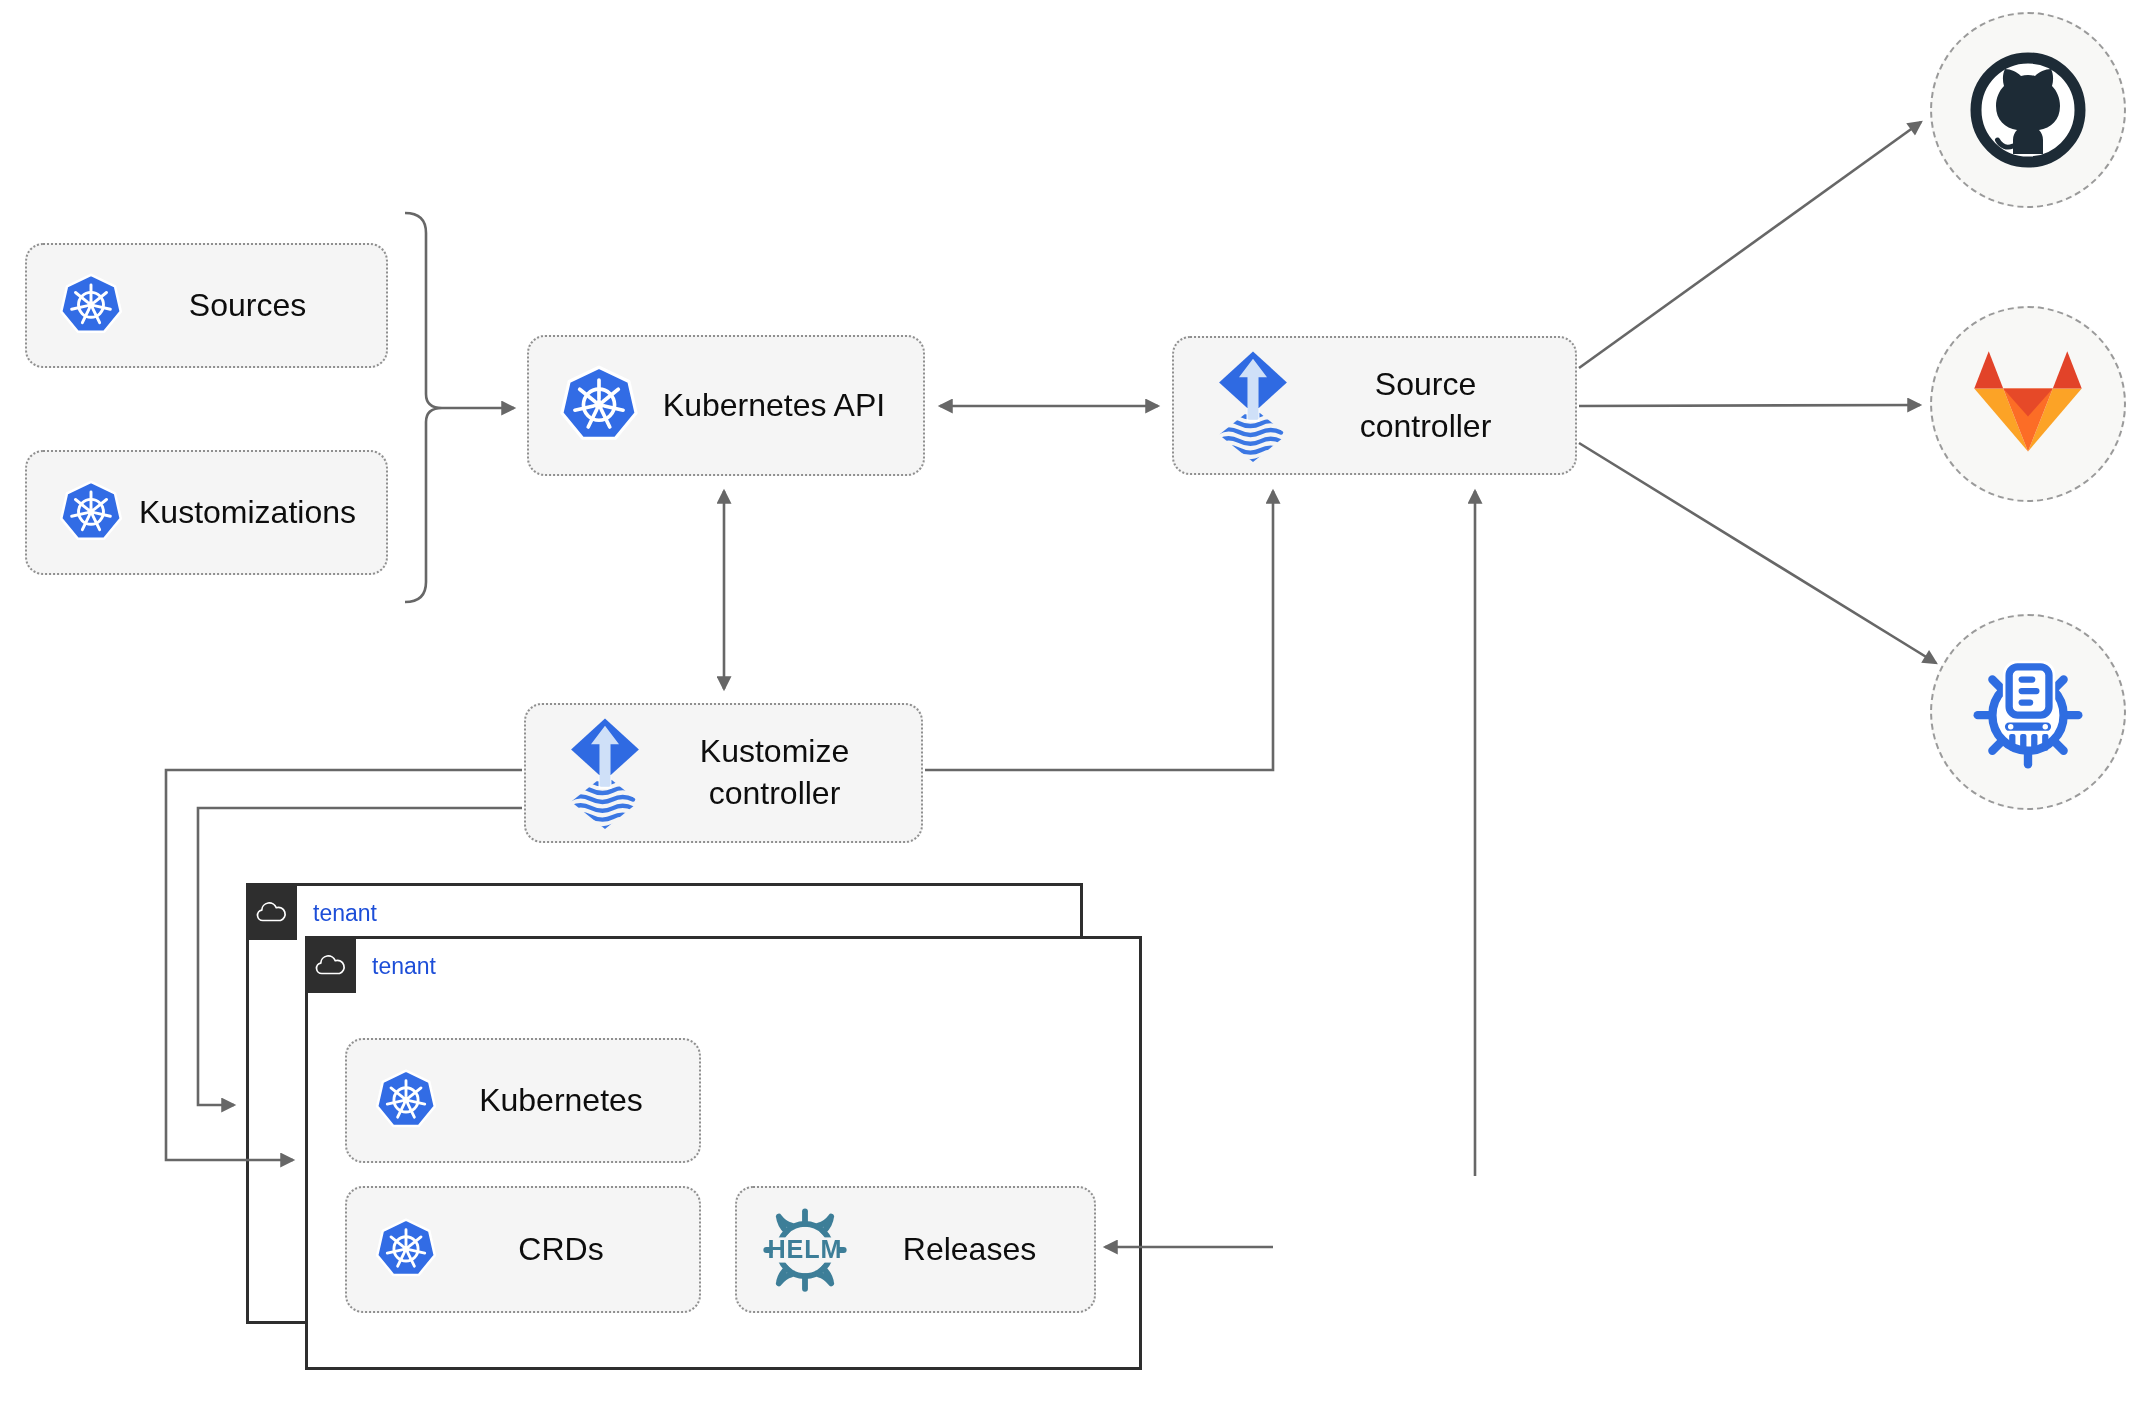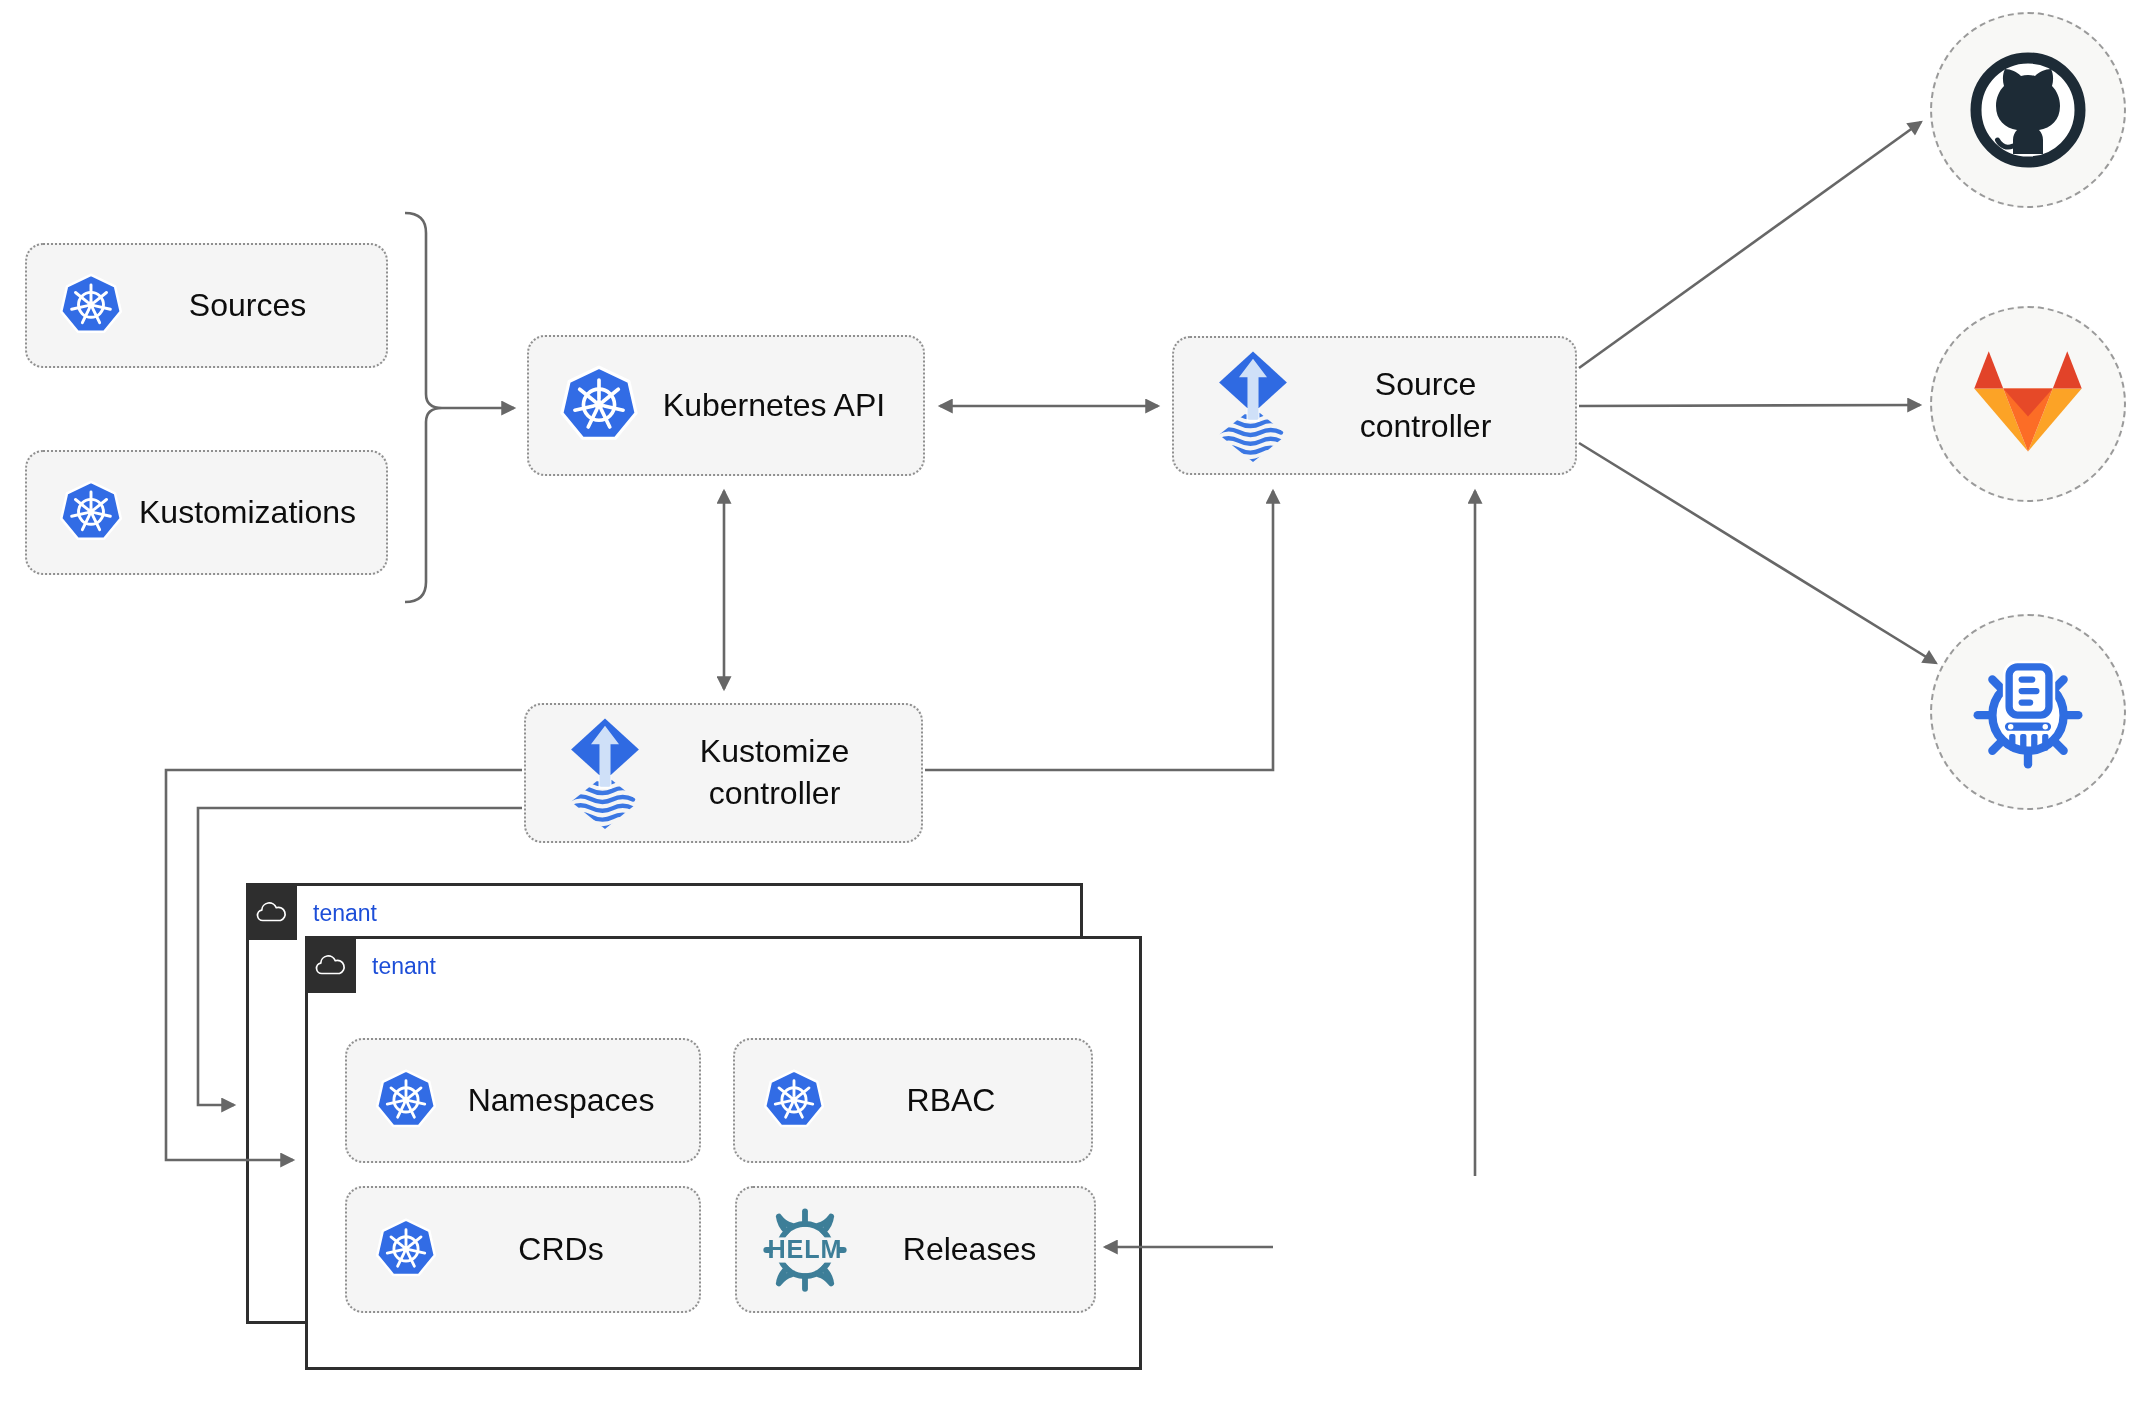--- a/index.html
+++ b/index.html
@@ -199,31 +199,23 @@
         </svg>
     </div>
     <div class="tlabel">tenant</div>
 
     <div class="dnode" style="left:37px;top:99px;width:356px;height:125px">
       <span class="icon-wrap" style="margin-left:28px">
         <svg width="62" height="65">
             <use href="#sym-k8s"></use>
           </svg>
       </span>
-      <span class="nlabel">Namespaces</span>
-    </div>
-
-    <div class="dnode" style="left:425px;top:99px;width:360px;height:125px">
-      <span class="icon-wrap" style="margin-left:28px">
-        <svg width="62" height="65">
-            <use href="#sym-k8s"></use>
-          </svg>
-      </span>
-      <span class="nlabel">RBAC</span>
-    </div>
+      <span class="nlabel">Kubernetes</span>
+    </div>
+
 
     <div class="dnode" style="left:37px;top:247px;width:356px;height:127px">
       <span class="icon-wrap" style="margin-left:28px">
         <svg width="62" height="65">
             <use href="#sym-k8s"></use>
           </svg>
       </span>
       <span class="nlabel">CRDs</span>
     </div>
 

